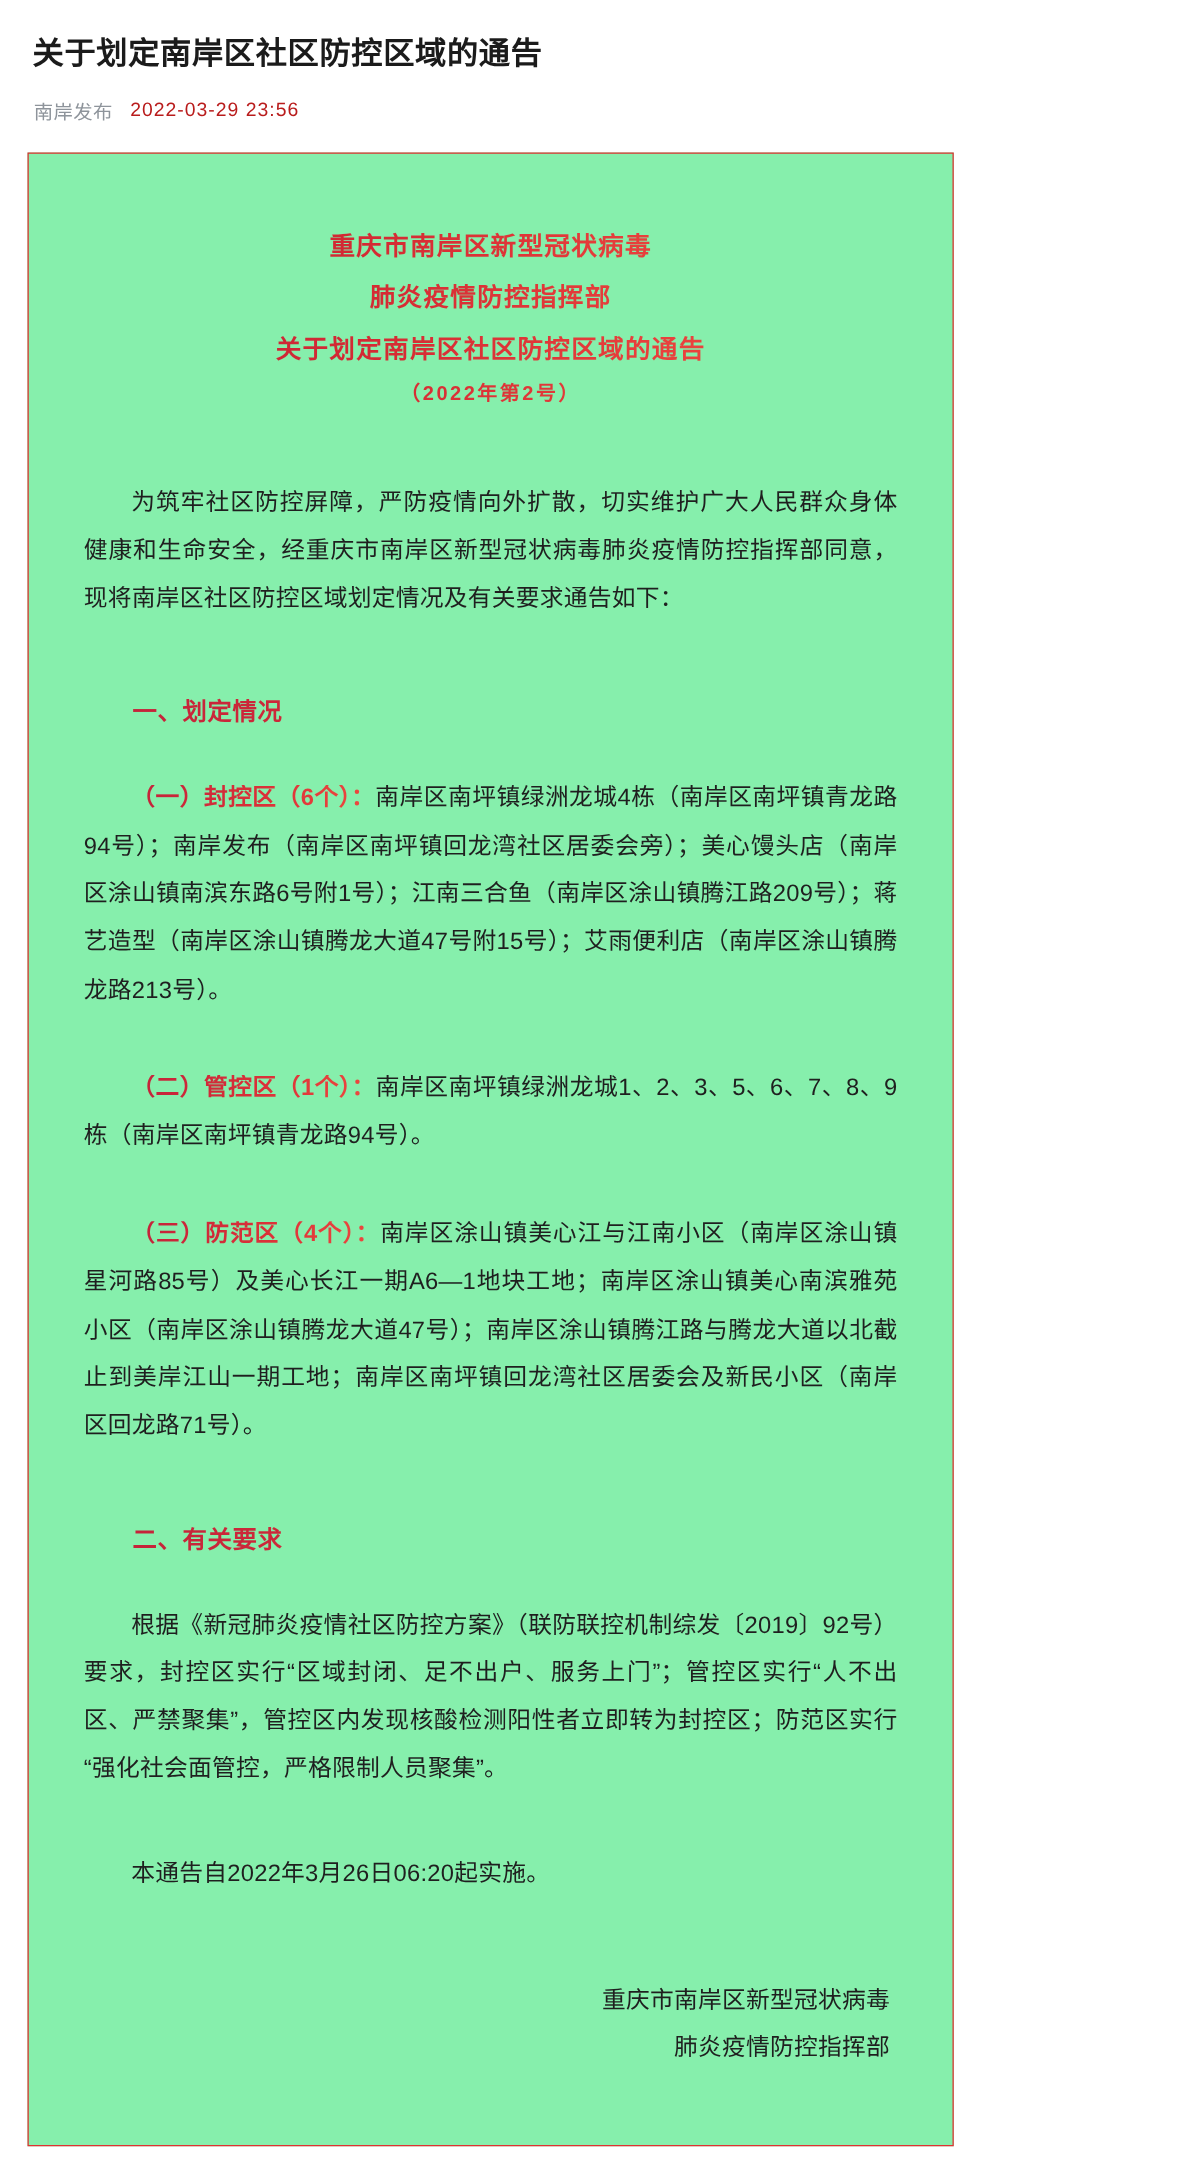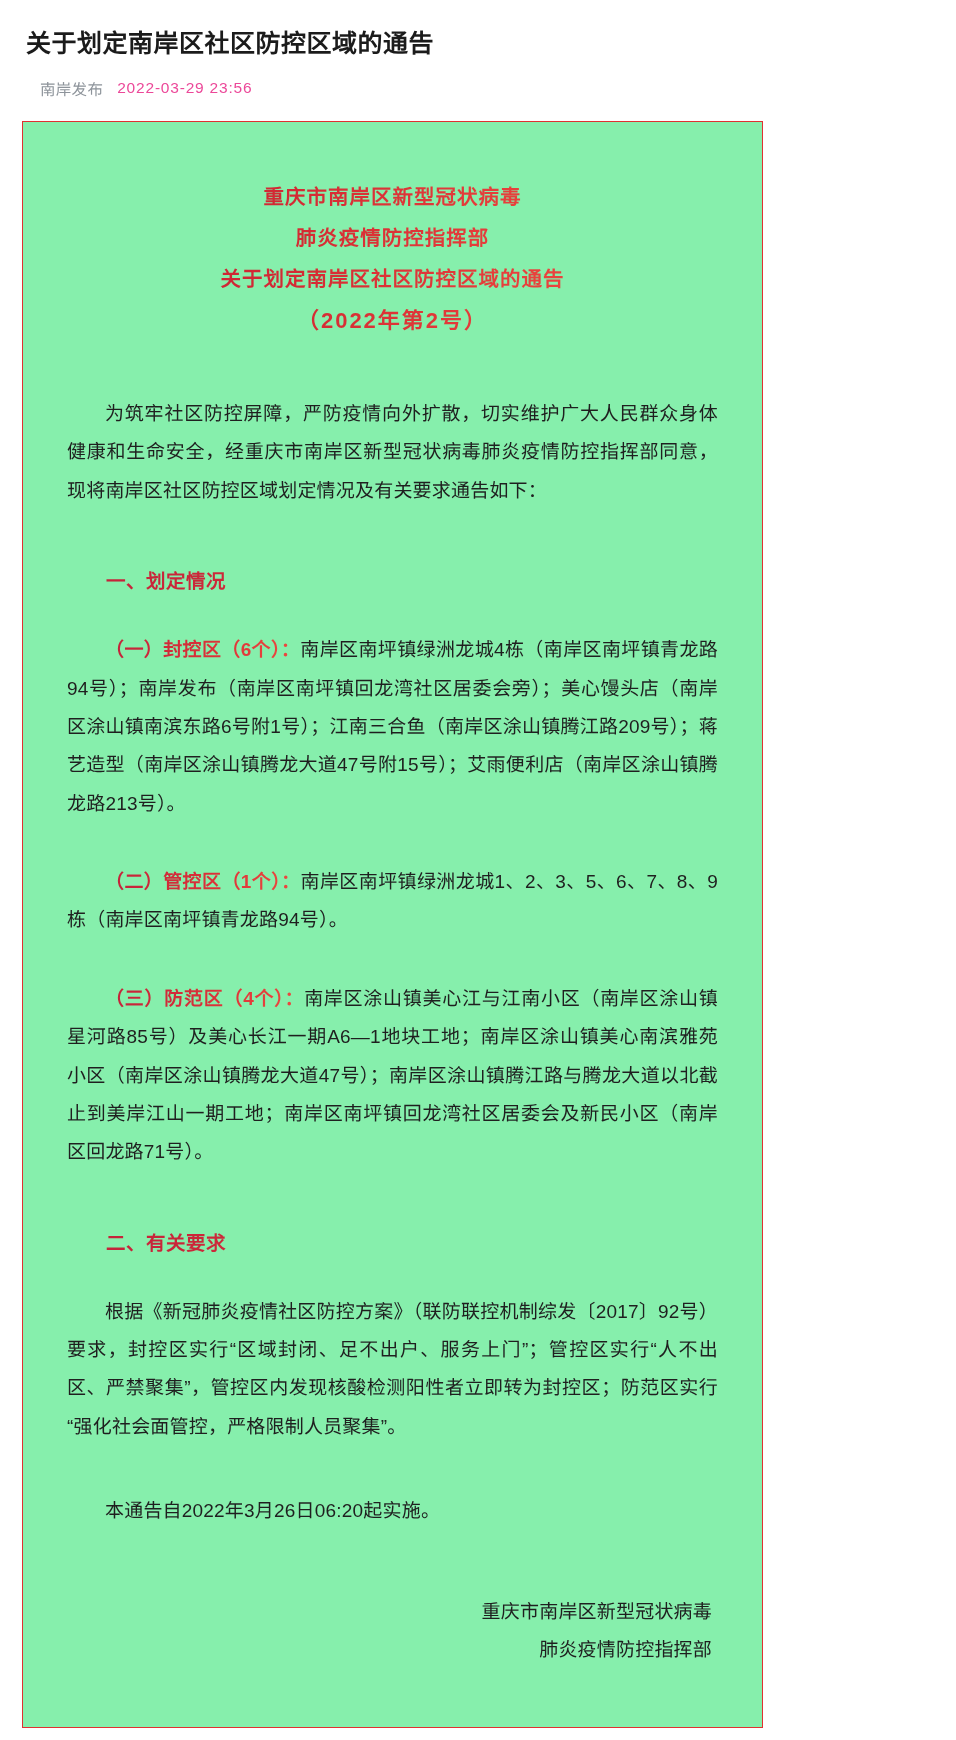--- a/index.html
+++ b/index.html
@@ -22,24 +22,24 @@
     font-weight: 700;
     color: #1b1b1b;
     letter-spacing: 0.5px;
     line-height: 1.4;
     margin: 0 0 16px 0;
   }
   .meta-row {
     display: flex;
     align-items: center;
     gap: 14px;
-    margin: 0 0 22px 14px;
+    margin: 0 0 22px 1px;
   }
   .meta-source { font-size: 15.5px; color: #8e949b; letter-spacing: .3px; }
-  .meta-time   { font-size: 15.5px; color: #ec4899; letter-spacing: .8px; }
+  .meta-time   { font-size: 15.5px; color: #b91c1c; letter-spacing: .8px; }
 
   
   .notice-box {
     margin: 0 22px 24px 22px;
     border: 1px solid #e03131;
     background: #86efac;
     padding: 54px 44px 58px 44px;
   }
 
   .notice-title {
@@ -49,21 +49,21 @@
     line-height: 2.0;
     letter-spacing: 1px;
     margin: 0 0 52px 0;
     background: linear-gradient(90deg, #c2213a 0%, #d42a33 35%, #e8403c 70%, #ef4b3f 100%);
     -webkit-background-clip: text;
     background-clip: text;
     color: transparent;
     -webkit-text-fill-color: transparent;
   }
   .notice-title .tl { display: block; }
-  .notice-title .tl-no { font-size: 22px; letter-spacing: 2px; }
+  .notice-title .tl-no { font-size: 16px; letter-spacing: 2px; }
 
   .body-p {
     font-size: 19px;
     line-height: 2.02;
     color: #1f1f1f;
     text-align: justify;
     text-justify: inter-ideograph;
     margin: 0 0 34px 0;
     text-indent: 2em;
     letter-spacing: .2px;
@@ -156,21 +156,21 @@
     <p class="zone-p">
       <span class="zone-label">（二）管控区（1个）：</span><span>南岸区南坪镇绿洲龙城1、2、3、5、6、7、8、9栋（南岸区南坪镇青龙路94号）。</span>
     </p>
 
     <p class="zone-p">
       <span class="zone-label">（三）防范区（4个）：</span><span>南岸区涂山镇美心江与江南小区（南岸区涂山镇星河路85号）及美心长江一期A6—1地块工地；南岸区涂山镇美心南滨雅苑小区（南岸区涂山镇腾龙大道47号）；南岸区涂山镇腾江路与腾龙大道以北截止到美岸江山一期工地；南岸区南坪镇回龙湾社区居委会及新民小区（南岸区回龙路71号）。</span>
     </p>
 
     <h2 class="sec-head">二、有关要求</h2>
 
-    <p class="body-p">根据《新冠肺炎疫情社区防控方案》（联防联控机制综发〔2017〕92号）要求，封控区实行“区域封闭、足不出户、服务上门”；管控区实行“人不出区、严禁聚集”，管控区内发现核酸检测阳性者立即转为封控区；防范区实行“强化社会面管控，严格限制人员聚集”。</p>
+    <p class="body-p">根据《新冠肺炎疫情社区防控方案》（联防联控机制综发〔2019〕92号）要求，封控区实行“区域封闭、足不出户、服务上门”；管控区实行“人不出区、严禁聚集”，管控区内发现核酸检测阳性者立即转为封控区；防范区实行“强化社会面管控，严格限制人员聚集”。</p>
 
     <p class="effective-p">本通告自2022年3月26日06:20起实施。</p>
 
     <div class="signature">
       <span>重庆市南岸区新型冠状病毒</span>
       <span>肺炎疫情防控指挥部</span>
     </div>
 
   </div>
 </div>

